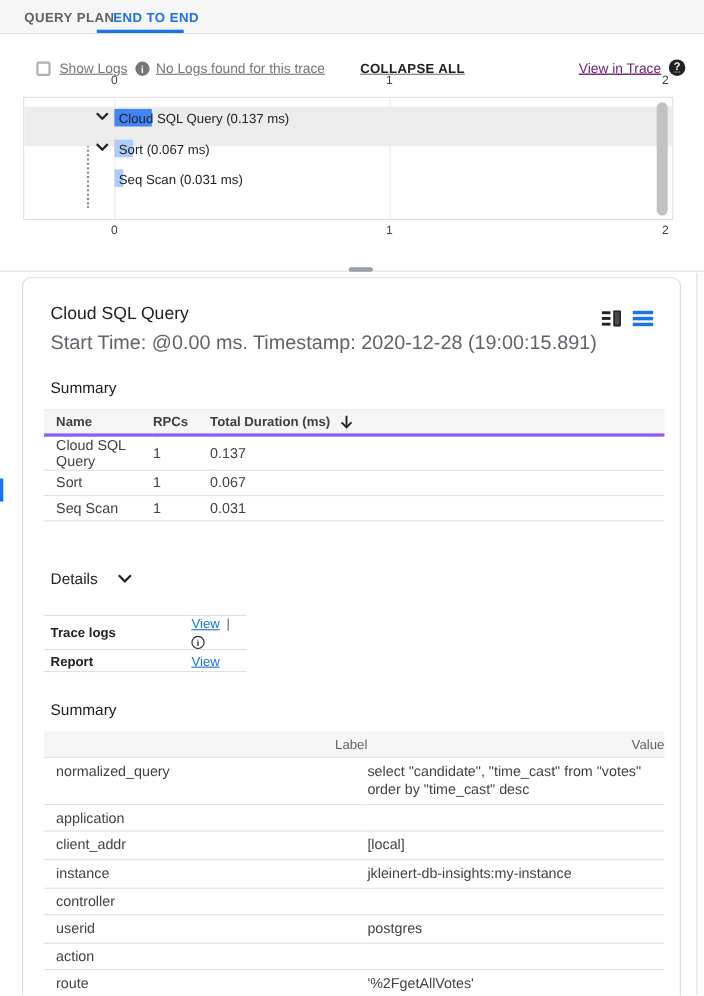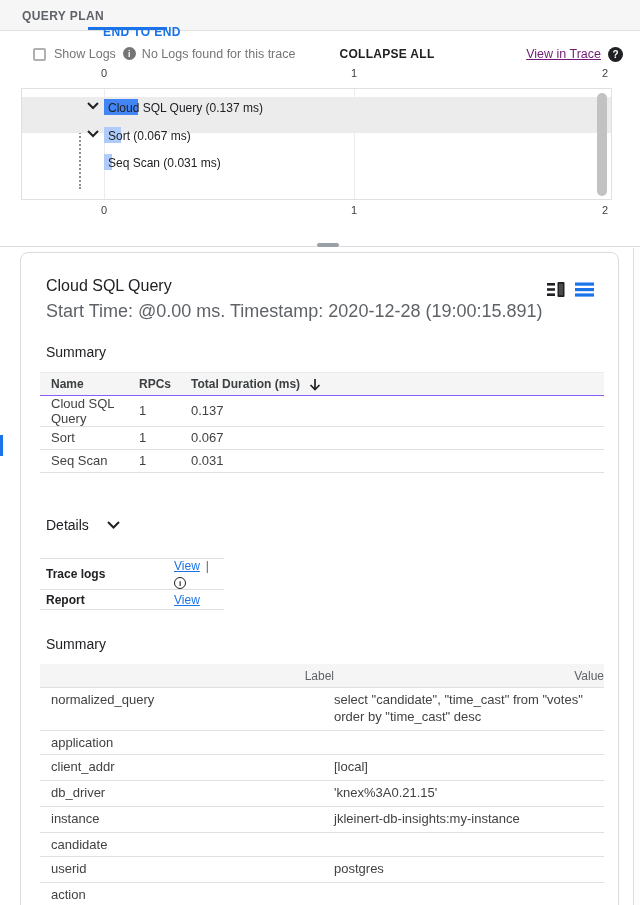--- a/index.html
+++ b/index.html
@@ -9,34 +9,34 @@
     background:#fff; color:#202124;
     font-family:"Liberation Sans", sans-serif;
   }
 
   
   .tabbar { position:absolute; top:0; left:0; right:0; height:31px;
     background:#f6f6f6; border-bottom:1px solid #e0e0e0; }
   .tab { position:absolute; top:9px; font-size:12px; font-weight:700;
     letter-spacing:.4px; color:#5f6368; cursor:pointer; white-space:nowrap; }
   .tab.qp { left:22px; }
-  .tab.e2e { left:103px; color:#1a73e8;margin-top:16px; }
+  .tab.e2e { left:103px; color:#1a73e8; }
   .tab-underline { position:absolute; left:88px; bottom:0; width:79px; height:3px;
     background:#1a73e8; }
 
   
   .toolbar { position:absolute; top:47px; left:33px; right:17px; height:22px;
-    display:flex; align-items:flex-start; font-size:12.5px; color:#757575; }
+    display:flex; align-items:flex-end; font-size:12.5px; color:#757575;text-decoration:underline; }
   .showlogs { display:flex; align-items:center; cursor:pointer; }
   .checkbox { width:13px; height:13px; border:2px solid #b0b0b0; border-radius:2px;
     margin-right:8px; background:#fff; }
   .info-icon { width:13px; height:13px; border-radius:50%; background:#757575;
     color:#fff; font-size:9px; font-weight:700; display:inline-flex; align-items:center;
     justify-content:center; margin:0 6px 0 7px; flex:none; }
-  .collapse-all { margin-left:44px; background:none; border:none; padding:0;
+  .collapse-all { margin-left:32px; background:none; border:none; padding:0;
     font-family:inherit; font-size:12px; font-weight:700; letter-spacing:.3px;
     color:#212121; cursor:pointer; white-space:nowrap; }
   .spacer { flex:1; }
   .view-in-trace { color:#701a75; text-decoration:underline; font-size:12.5px;
     cursor:pointer; white-space:nowrap; }
   .help-icon { width:15px; height:15px; border-radius:50%; background:#202124;
     color:#fff; font-weight:700; font-size:10px; display:inline-flex; flex:none;
     align-items:center; justify-content:center; margin-left:7px; cursor:pointer; }
 
   
@@ -84,21 +84,21 @@
   .icon-btn { line-height:0; cursor:pointer; }
   .subtitle { margin-top:6px; font-size:18px; color:#5f6368; }
   .section-h { font-size:14px; color:#202124; font-weight:400; }
   .sec-summary { margin-top:22px; }
   .sec-labels { margin-top:26px; }
 
   table { border-collapse:collapse; table-layout:fixed; }
   .summary-table { margin:9px 0 0 -6px; width:564px; font-size:13px; color:#424242; }
   .summary-table thead tr { background:#f5f5f5; }
   .summary-table th { height:23px; text-align:left; font-size:12px; font-weight:700;
-    color:#3c4043; border-top:1px solid #ececec; border-bottom:1px solid #8b5cf6;
+    color:#3c4043; border-top:1px solid #ececec; border-bottom:3px solid #8b5cf6;
     padding:0; white-space:nowrap; }
   .summary-table td { height:23px; border-bottom:1px solid #e0e0e0; padding:0; }
   .pad1 { padding-left:11px !important; }
   .sort-arrow { margin-left:9px; vertical-align:-3px; line-height:0; display:inline-block; }
 
   .details-head { margin-top:33px; display:flex; align-items:center; gap:18px; }
   .dchev { line-height:0; cursor:pointer; }
   .details-table { margin:13px 0 0 -6px; width:184px; font-size:12px; color:#202124; }
   .details-table td { height:20px; border-bottom:1px solid #e0e0e0; padding:0; }
   .details-table tr:first-child td { border-top:1px solid #e0e0e0; }
@@ -289,29 +289,25 @@
   </tr>
         <tr>
     <td class="pad1">application</td>
     <td class="lval"></td>
   </tr>
         <tr>
     <td class="pad1">client_addr</td>
     <td class="lval">[local]</td>
   </tr>
         <tr>
-    <td class="pad1">db_driver</td>
-    <td class="lval">'knex%3A0.21.15'</td>
-  </tr>
-        <tr>
     <td class="pad1">instance</td>
     <td class="lval">jkleinert-db-insights:my-instance</td>
   </tr>
         <tr>
-    <td class="pad1">candidate</td>
+    <td class="pad1">controller</td>
     <td class="lval"></td>
   </tr>
         <tr>
     <td class="pad1">userid</td>
     <td class="lval">postgres</td>
   </tr>
         <tr>
     <td class="pad1">action</td>
     <td class="lval"></td>
   </tr>

